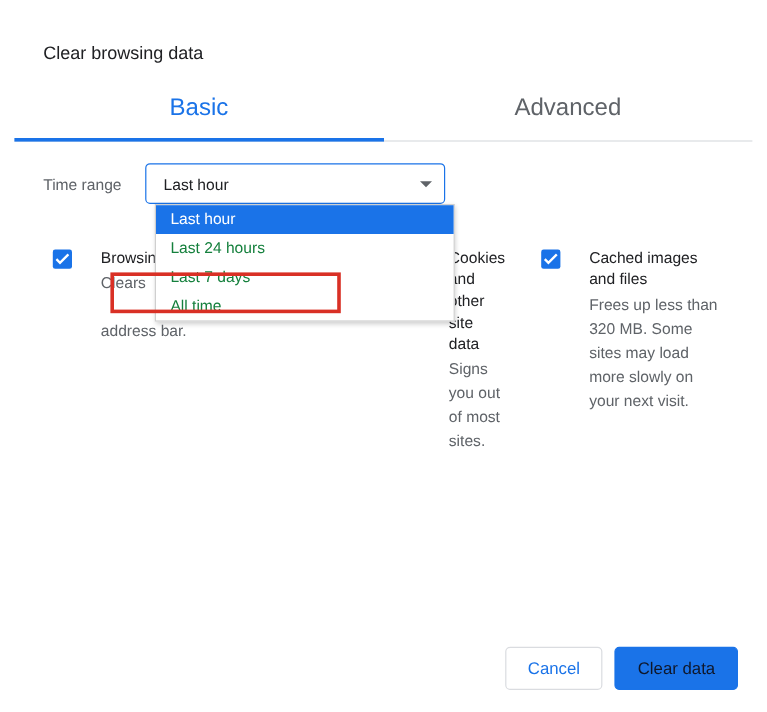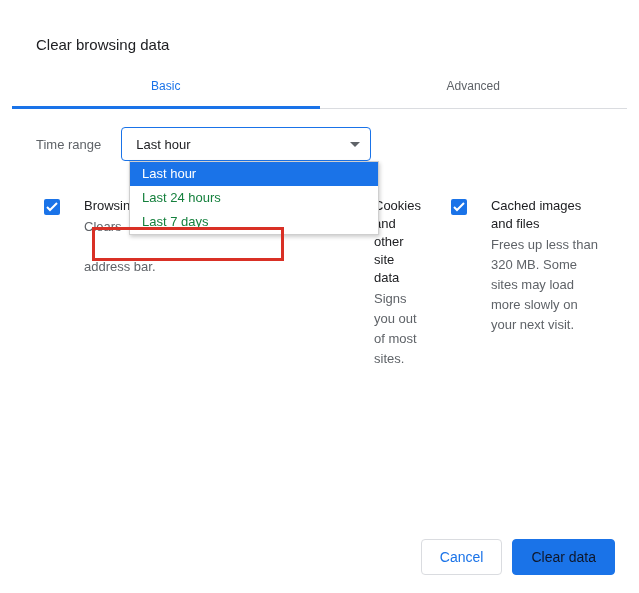--- a/index.html
+++ b/index.html
@@ -27,21 +27,21 @@
   }
   .tabs {
     display: flex;
     border-bottom: 1px solid #dadce0;
     margin-top: 4px;
   }
   .tab {
     flex: 1;
     text-align: center;
     padding: 12px 0 13px 0;
-    font-size: 12px;
+    font-size: 20px;
     color: #5f6368;
     cursor: pointer;
     font-weight: 500;
   }
   .tab.active {
     color: #1a73e8;
     border-bottom: 3px solid #1a73e8;
     margin-bottom: -1px;
   }
   .content {
@@ -185,20 +185,21 @@
       <span class="timerange-label">Time range</span>
       <div class="select-box">
         <span>Last hour</span>
         <span class="caret"></span>
       </div>
 
       <div class="dropdown">
         <div class="dropdown-item selected">Last hour</div>
         <div class="dropdown-item">Last 24 hours</div>
         <div class="dropdown-item">Last 7 days</div>
+        <div class="dropdown-item">All time</div>
       </div>
     </div>
 
     <div class="checkbox-rows">
 
       <div class="cb-row">
         <div class="cb-box">
           <svg width="12" height="10" viewBox="0 0 12 10">
               <path d="M1 5 L4 8 L11 1" stroke="#fff" stroke-width="2" fill="none"></path>
             </svg>

